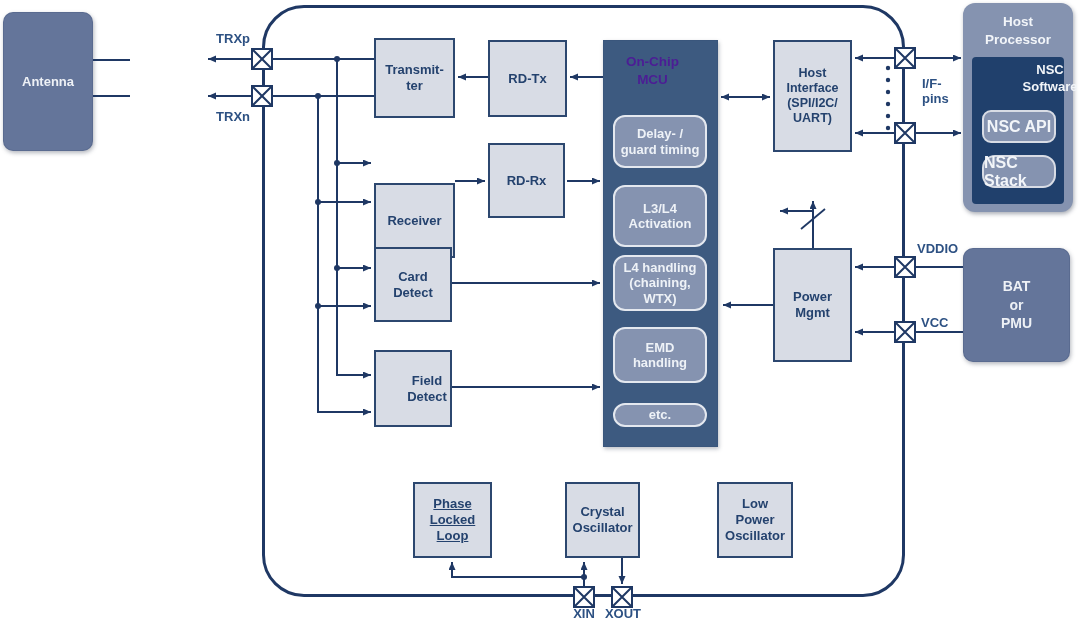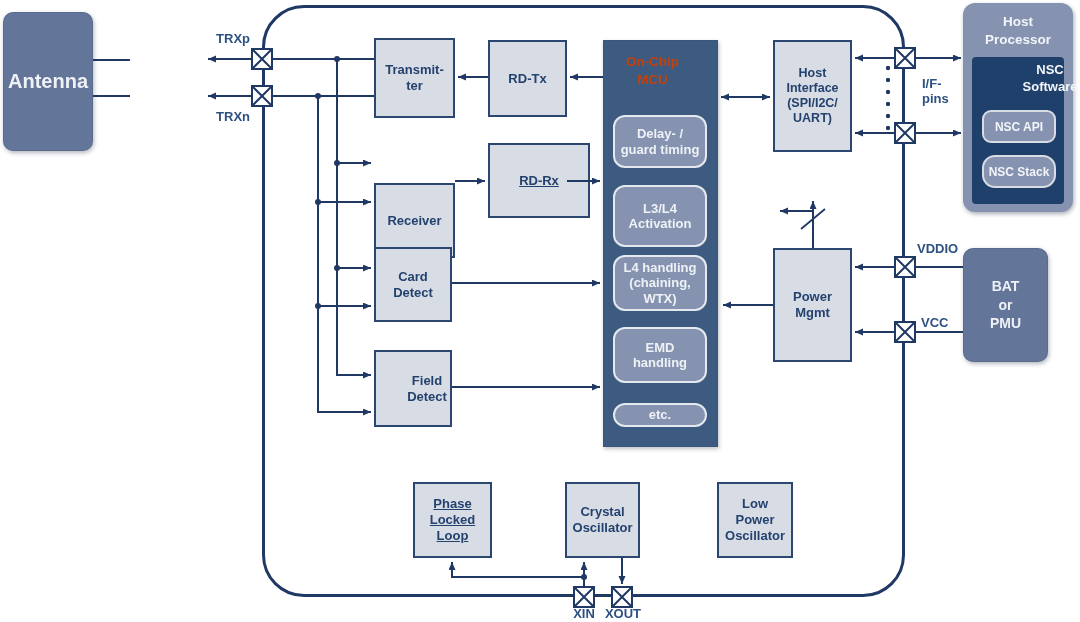--- a/index.html
+++ b/index.html
@@ -23,21 +23,21 @@
     position:absolute;left:262px;top:5px;width:643px;height:592px;
     border:3px solid #1f3864;border-radius:42px;background:#ffffff;box-sizing:border-box;
   }
   .mcu{
     position:absolute;left:603px;top:40px;width:115px;height:407px;
     background:#3d5a80;border:1px solid #34507456;box-sizing:border-box;
     box-shadow:1px 2px 4px rgba(40,50,70,.3);
   }
   .mcu-title{
     position:absolute;left:603px;top:53px;width:99px;text-align:center;
-    color:#c2410c;font-weight:bold;font-size:13.5px;line-height:1.3;white-space:pre-line;
+    color:#4c1d95;font-weight:bold;font-size:13.5px;line-height:1.3;white-space:pre-line;
   }
   .sub{
     position:absolute;left:613px;width:94px;display:flex;align-items:center;justify-content:center;
     background:#8593b0;border:2px solid #e4e8ef;border-radius:12px;color:#eef2f7;
     font-weight:bold;font-size:13px;line-height:1.16;text-align:center;white-space:pre-line;
     box-sizing:border-box;
   }
   .hostproc{
     position:absolute;left:963px;top:3px;width:110px;height:209px;background:#8593b0;
     border-radius:12px;box-shadow:1px 2px 4px rgba(40,50,70,.4);
@@ -50,42 +50,42 @@
     position:absolute;left:972px;top:57px;width:92px;height:147px;background:#20406c;
     border-radius:4px;
   }
   .nsc-title{
     position:absolute;left:972px;top:62px;width:92px;text-align:center;color:#f2f5f9;
     font-weight:bold;font-size:13px;line-height:1.3;white-space:pre-line;margin-left:32px;
   }
   .nsc-sub{
     position:absolute;left:982px;width:74px;height:33px;display:flex;align-items:center;
     justify-content:center;background:#8593b0;border:2px solid #d8dce5;border-radius:9px;
-    color:#f2f5f9;font-weight:bold;font-size:12px;box-sizing:border-box;
+    color:#f2f5f9;font-weight:bold;font-size:16px;box-sizing:border-box;
   }
   .pinlabel{
     position:absolute;color:#2d5183;font-weight:bold;font-size:13px;line-height:1.18;
     white-space:pre-line;
   }
   svg.wires{position:absolute;left:0;top:0;pointer-events:none;}
 </style>
 </head>
 <body>
 
 <div id="canvas">
 
   <div class="chip"></div>
 
-  <div class="blk slate" style="left:3px;top:12px;width:90px;height:139px;font-size:20px;">Antenna</div>
+  <div class="blk slate" style="left:3px;top:12px;width:90px;height:139px;font-size:13px;">Antenna</div>
 
   <div class="blk light" style="left:374px;top:38px;width:81px;height:80px;">Transmit-
 ter</div>
   <div class="blk light" style="left:488px;top:40px;width:79px;height:77px;">RD-Tx</div>
   <div class="blk light" style="left:374px;top:143px;width:81px;height:75px;margin-top:40px;">Receiver</div>
-  <div class="blk light" style="left:488px;top:143px;width:102px;height:75px;text-decoration:underline;">RD-Rx</div>
+  <div class="blk light" style="left:488px;top:143px;width:77px;height:75px;">RD-Rx</div>
   <div class="blk light" style="left:374px;top:247px;width:78px;height:75px;">Card
 Detect</div>
   <div class="blk light" style="left:374px;top:350px;width:78px;height:77px;padding-left:28px;">Field
 Detect</div>
 
   <div class="mcu"></div>
   <div class="mcu-title">On-Chip
 MCU</div>
   <div class="sub" style="top:115px;height:53px;">Delay- /
 guard timing</div>
@@ -116,21 +116,21 @@
 
   <div class="hostproc"></div>
   <div class="hp-title">Host
 Processor</div>
   <div class="nsc"></div>
   <div class="nsc-title">NSC
 Software</div>
   <div class="nsc-sub" style="top:110px;">NSC API</div>
   <div class="nsc-sub" style="top:155px;border-radius:13px;">NSC Stack</div>
 
-  <div class="blk slate" style="left:963px;top:248px;width:85px;height:114px;line-height:1.35;">BAT
+  <div class="blk slate" style="left:963px;top:248px;width:107px;height:114px;line-height:1.35;">BAT
 or
 PMU</div>
 
   <svg class="wires" width="1080" height="622" viewBox="0 0 1080 622">
     <defs>
       <marker id="ah" markerWidth="9" markerHeight="8" refX="8" refY="3.5" orient="auto-start-reverse" markerUnits="userSpaceOnUse">
         <path d="M0,0 L8,3.5 L0,7 Z" fill="#1f3864"></path>
       </marker>
     </defs>
     <g stroke="#1f3864" stroke-width="2" fill="none">

